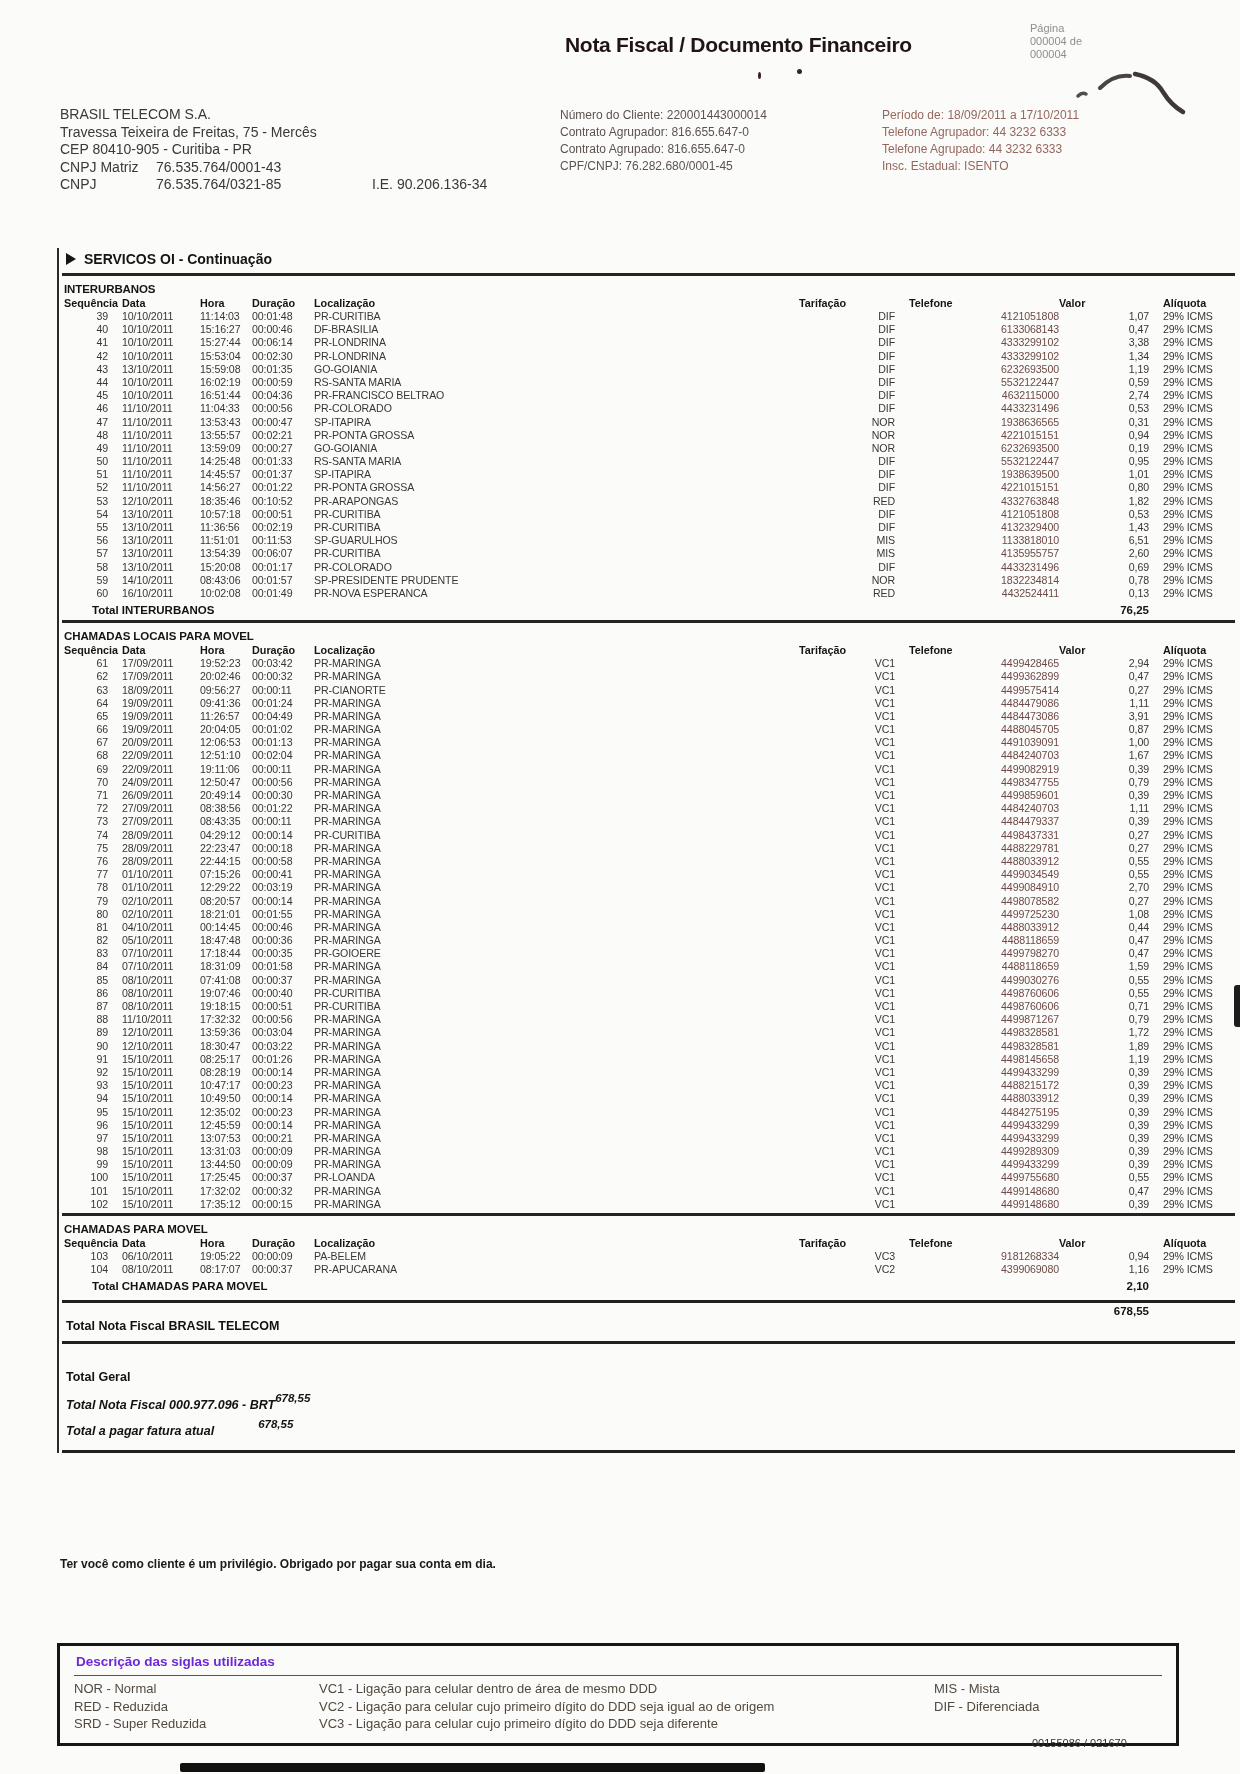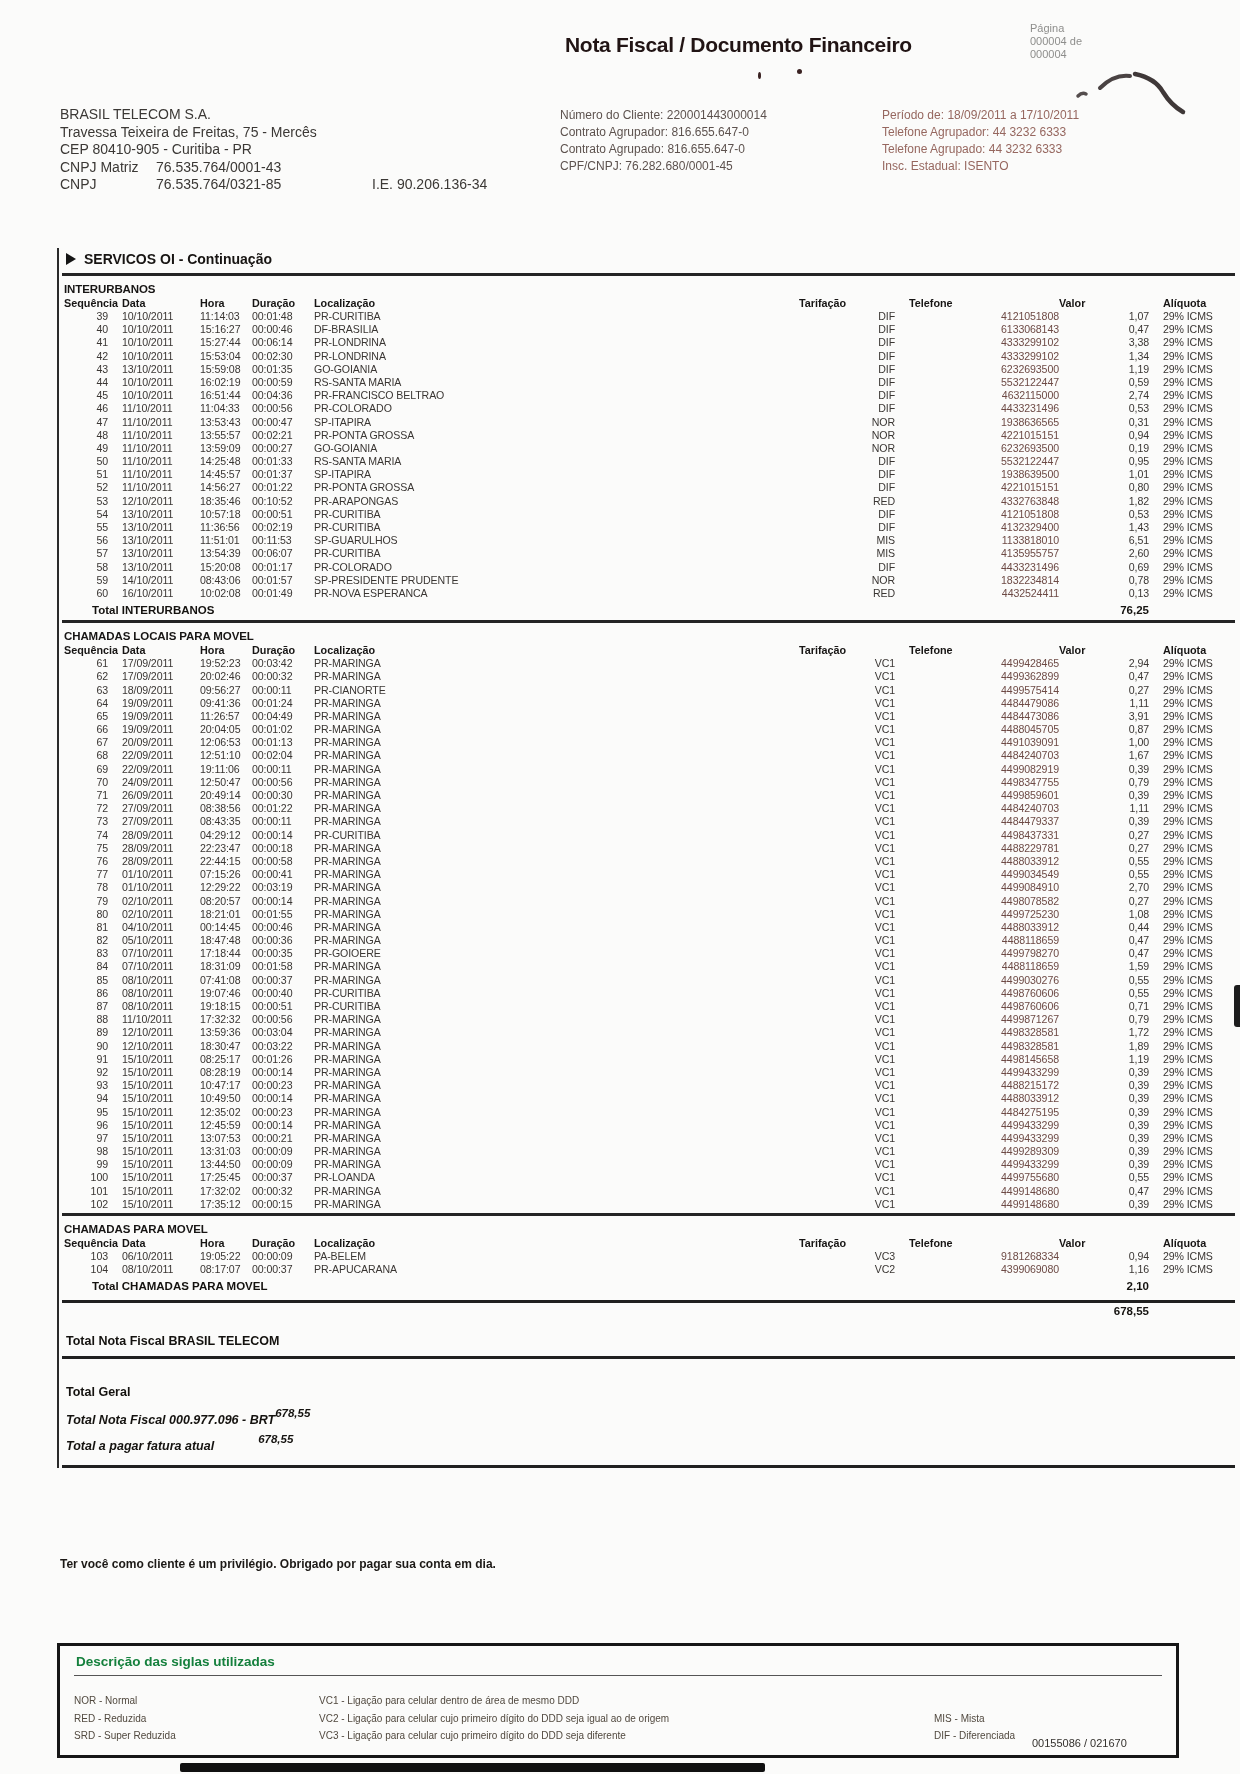--- a/index.html
+++ b/index.html
@@ -37,31 +37,31 @@
   .c-tar{text-align:right;padding-right:14px;}
   .c-tel{text-align:right;color:#6d4a45;}
   .c-val{text-align:right;}
   .c-aliq{padding-left:14px;}
   .total-row{font-size:11.5px;font-weight:bold;color:#14120f;line-height:16px;margin-top:2px;}
   .total-row .t-lbl{grid-column:1 / span 5;padding-left:30px;}
   .total-row .t-val{grid-column:8;text-align:right;}
   
   .nf-box{position:relative;border-top:3px solid #202020;border-bottom:3px solid #202020;margin-top:6px;padding:3px 0 8px 0;}
   .nf-box .v{position:absolute;top:2px;right:86px;font-size:11.5px;font-weight:bold;color:#14120f;}
-  .nf-box .l{margin-top:28px;font-size:12.5px;font-weight:bold;color:#14120f;padding-left:4px;}
+  .nf-box .l{margin-top:13px;font-size:12.5px;font-weight:bold;color:#14120f;padding-left:4px;}
   .geral-box{margin-top:16px;border-bottom:3px solid #202020;padding:10px 0 12px 0;}
   .geral-box .g-title{font-size:12.5px;font-weight:bold;color:#14120f;padding-left:4px;margin-bottom:14px;}
   .g-line{display:flex;justify-content:flex-start;align-items:baseline;margin-bottom:12px;font-style:italic;}
   .g-line .gl{font-size:12.5px;font-weight:bold;color:#14120f;padding-left:4px;}
   .g-line .gv{font-size:11.5px;font-weight:bold;color:#14120f;margin-right:86px;transform:translateY(-7px);}
   
   .thanks{position:absolute;top:1557px;left:60px;font-size:12px;font-weight:bold;color:#1c1916;}
   .siglas{position:absolute;top:1643px;left:57px;width:1122px;border:3px solid #161616;background:#fbfbfa;padding:6px 14px 10px 14px;box-sizing:border-box;}
-  .siglas .s-title{font-size:13.5px;font-weight:bold;color:#15803d;padding:2px 0 6px 2px;border-bottom:1.5px solid #555;margin-bottom:16px;}
-  .s-cols{display:flex;font-size:10px;line-height:17.5px;color:#51493f;align-items:flex-end;}
+  .siglas .s-title{font-size:13.5px;font-weight:bold;color:#6d28d9;padding:2px 0 6px 2px;border-bottom:1.5px solid #555;margin-bottom:4px;}
+  .s-cols{display:flex;font-size:13px;line-height:17.5px;color:#51493f;}
   .s-col1{width:245px;}
   .s-col2{width:615px;}
   .s-col3{width:220px;}
   .doc-number{position:absolute;top:1737px;left:1032px;font-size:11px;color:#33302c;}
   .bottom-bar{position:absolute;top:1763px;left:180px;width:585px;height:9px;background:#101010;border-radius:2px;}
   .edge-mark{position:absolute;top:985px;right:0;width:6px;height:42px;background:#1d1d1d;border-radius:3px 0 0 3px;}
 </style>
 </head>
 <body>
 

